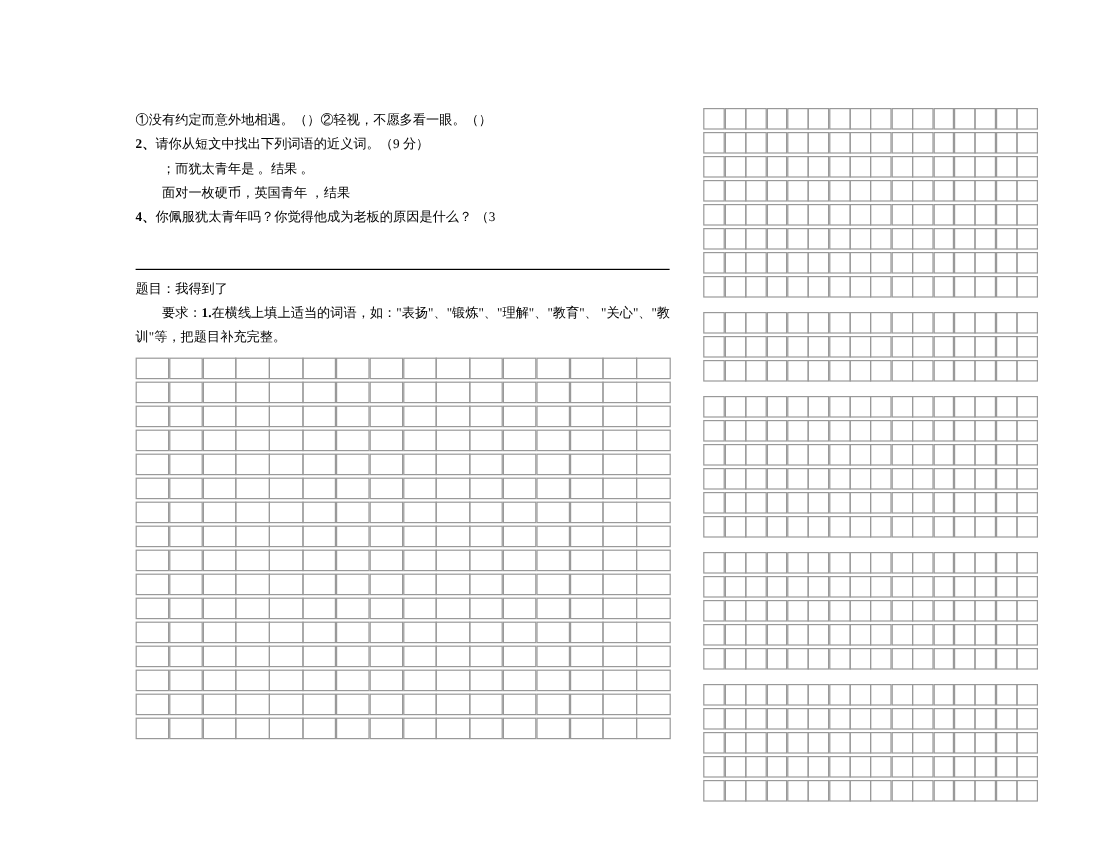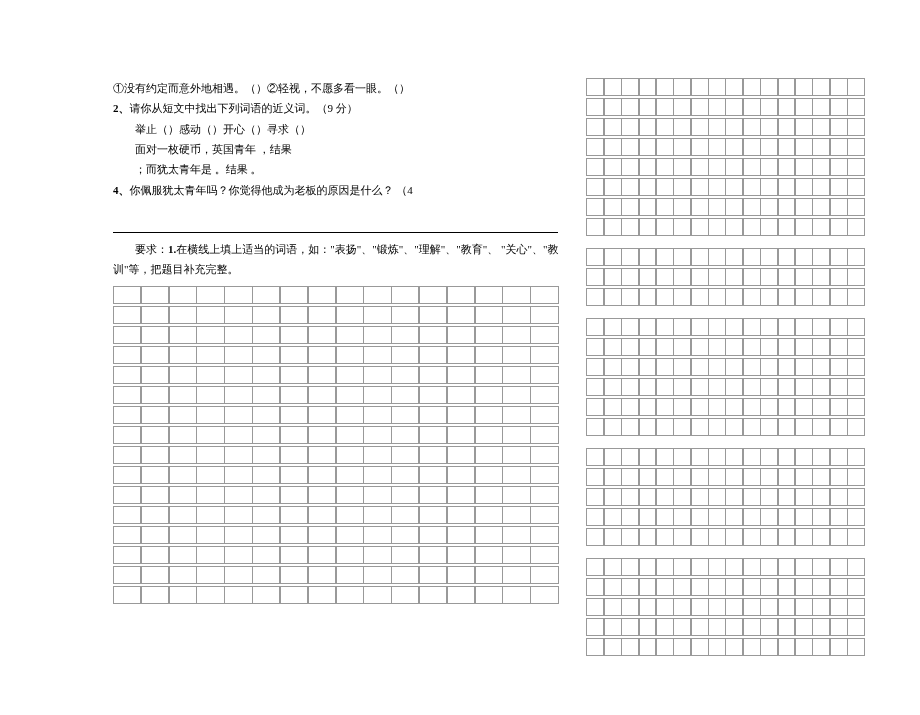--- a/index.html
+++ b/index.html
@@ -10,20 +10,21 @@
       color: #000;
       width: 920px;
       height: 715px;
       position: relative;
       padding: 78px 55px 50px 113px;
     }
     .columns {
       display: flex;
       gap: 28px;
       height: 100%;
+      margin-top: 12px;
     }
     .left-col, .right-col {
       flex: 1;
       display: flex;
       flex-direction: column;
     }
     .text-block { line-height: 1.85; }
     .text-line { white-space: nowrap; }
     .indent { padding-left: 22px; }
     .num { font-weight: bold; }
@@ -57,30 +58,30 @@
 </head>
 <body>
 
 <div class="columns">
 
   <div class="left-col">
 
     <div class="text-block">
       <div class="text-line">①没有约定而意外地相遇。（）②轻视，不愿多看一眼。（）</div>
       <div class="text-line"><span class="num">2、</span><span>请你从短文中找出下列词语的近义词。（9 分）</span></div>
-      <div class="text-line indent">举止（）感动（）开心（）寻求（）</div>
+      <div class="text-line indent">；而犹太青年是 。结果 。</div>
       <div class="text-line indent">面对一枚硬币，英国青年 ，结果</div>
-      <div class="text-line indent">；而犹太青年是 。结果 。</div>
-      <div class="text-line"><span class="num">4、</span><span>你佩服犹太青年吗？你觉得他成为老板的原因是什么？ （4</span></div>
+      <div class="text-line"><span class="num">4、</span><span>你佩服犹太青年吗？你觉得他成为老板的原因是什么？ （3</span></div>
     </div>
 
     <div style="height:22px"></div>
     <hr class="hr">
 
     <div class="text-block">
+      <div class="text-line">题目：我得到了</div>
       <div class="text-line"><span class="indent">要求：</span><span class="num">1.</span><span>在横线上填上适当的词语，如："表扬"、"锻炼"、"理解"、"教育"、 "关心"、"教</span></div>
       <div class="text-line">训"等，把题目补充完整。</div>
     </div>
 
     <div class="grid" id="left-grid">
         <div class="grid-row">
           <div class="grid-cell"></div>
           <div class="grid-cell"></div>
           <div class="grid-cell"></div>
           <div class="grid-cell"></div>

